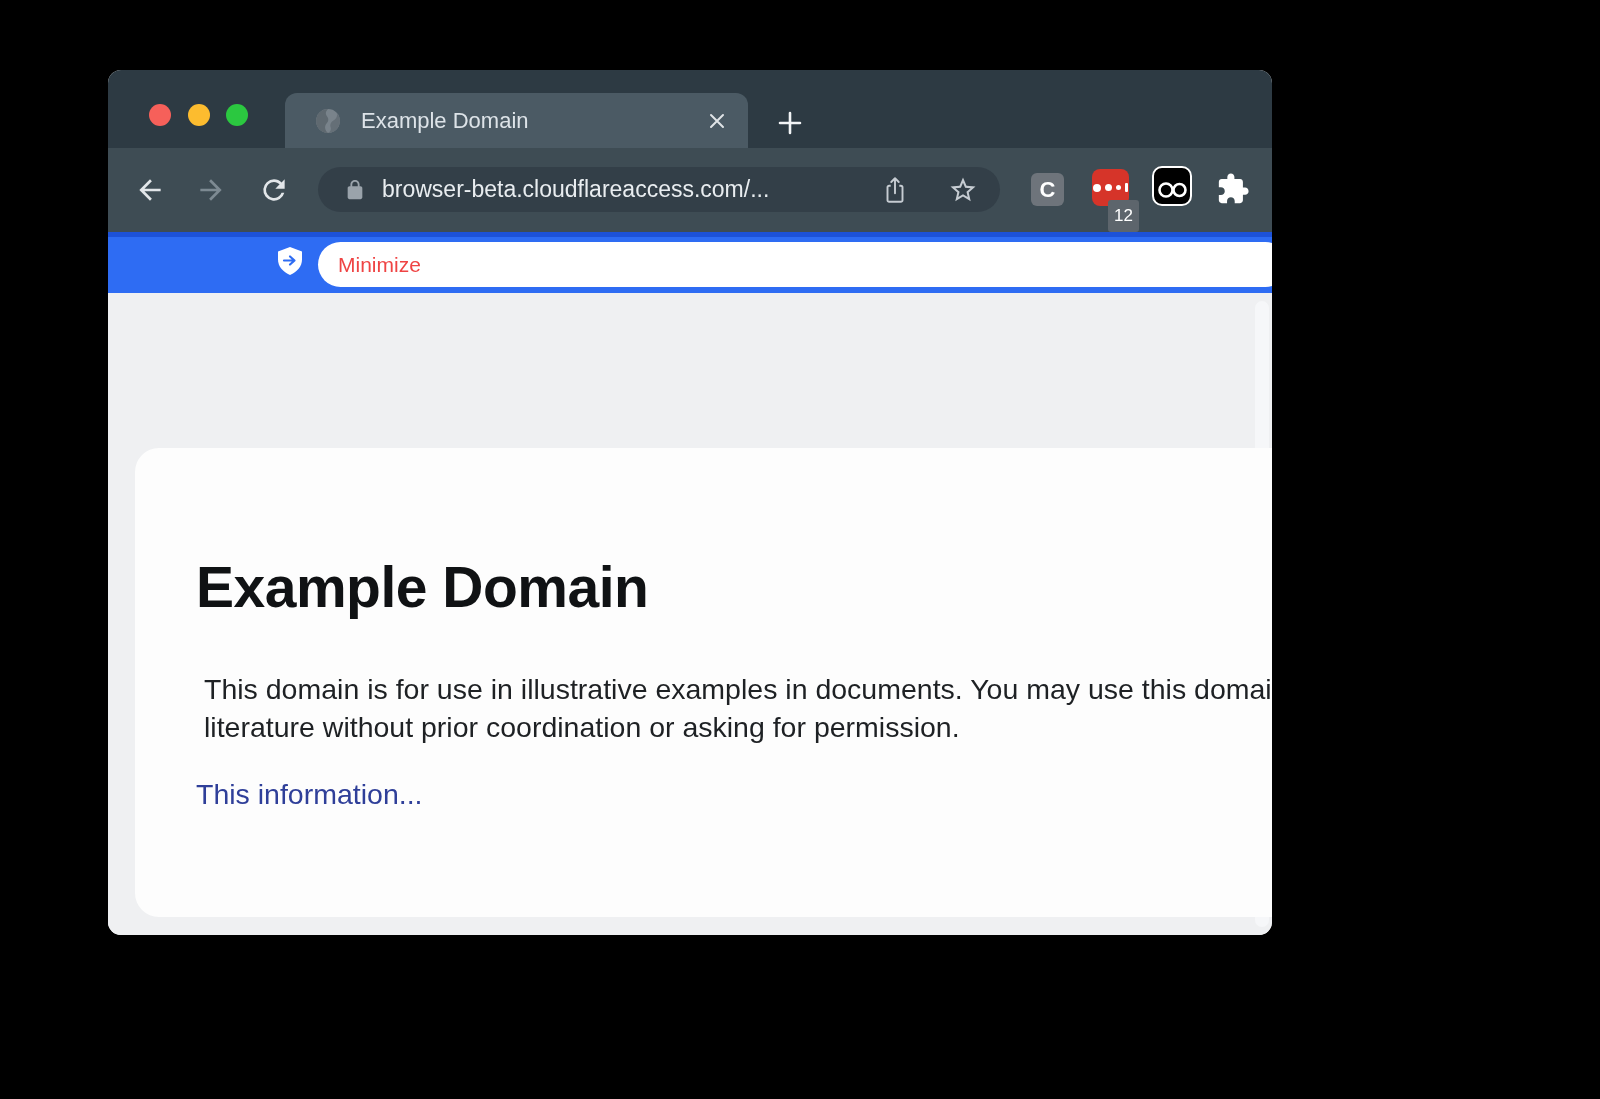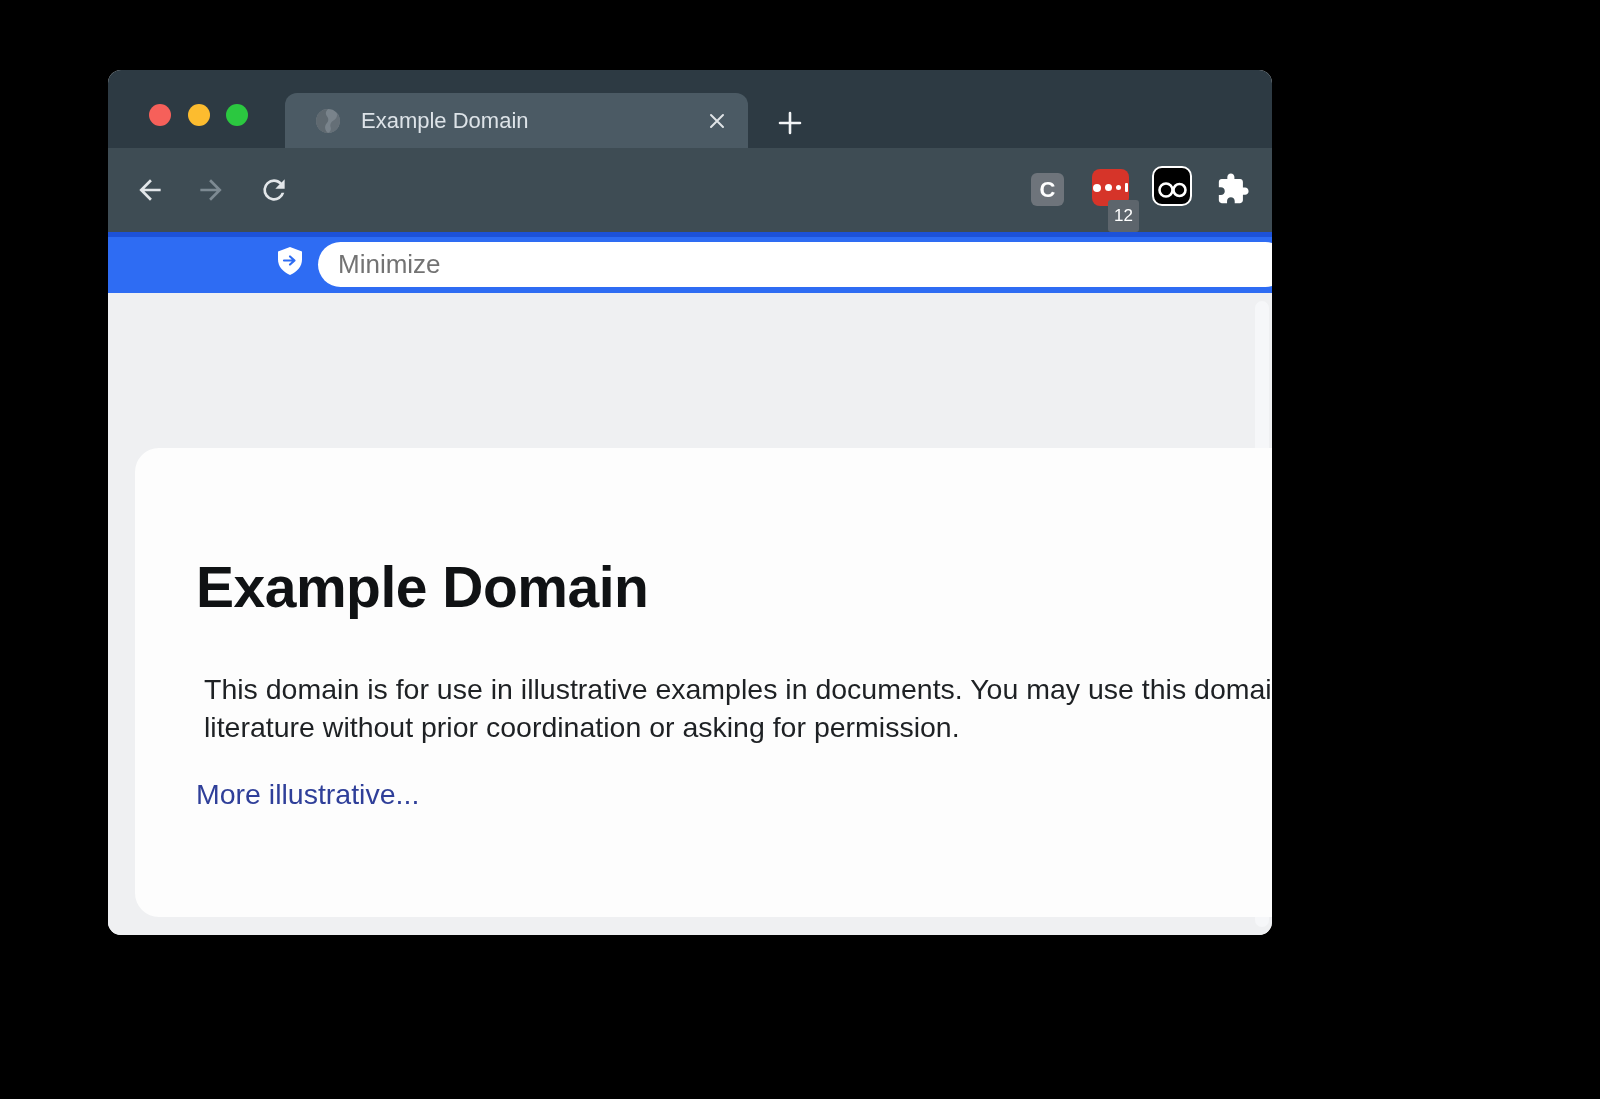--- a/index.html
+++ b/index.html
@@ -60,21 +60,21 @@
   .ext-avatar{left:1226px;top:18px;width:42px;height:42px;border-radius:50%;overflow:hidden;}
   .ext-menu{left:1296px;top:22px;width:26px;height:40px;flex-direction:column;gap:6px;}
   .ext-menu i{display:block;width:5px;height:5px;border-radius:50%;background:#e3e7ea;}
 
   
   .accessbar{position:relative;height:61px;background:#2e6cf3;border-top:5px solid #1d52d8;}
   .shield{position:absolute;left:168px;top:9px;width:28px;height:30px;}
   .remote-input{position:absolute;left:210px;top:5px;width:970px;height:45px;background:#fff;
     border-radius:23px;display:flex;align-items:center;padding:0 20px;}
   .remote-url{color:#17191c;font-size:24px;flex:1;white-space:nowrap;overflow:hidden;}
-  .minimize{color:#737373;font-size:26px;flex:0 0 auto;cursor:pointer;}
+  .minimize{color:#ef4444;font-size:21px;flex:0 0 auto;cursor:pointer;}
 
   
   .page{position:relative;height:642px;background:#eff0f2;}
   .scrollbar{position:absolute;right:3px;top:8px;width:14px;height:626px;border-radius:7px;
     background:#f6f7f9;}
   .card{position:absolute;left:27px;top:155px;width:1308px;height:469px;background:#fdfdfd;
     border-radius:24px;padding:110px 60px 0 61px;}
   .card h1{margin:0;font-size:57px;font-weight:700;color:#101214;letter-spacing:-0.5px;
     line-height:1.05;}
   .card p{margin:52px 0 0 8px;font-size:28.5px;line-height:38px;color:#1e2124;max-width:1155px;}
@@ -128,20 +128,33 @@
       <svg width="32" height="32" viewBox="0 0 24 24">
         <path d="M12 4l-1.41 1.41L16.17 11H4v2h12.17l-5.58 5.59L12 20l8-8z" fill="#7d8a92"></path>
       </svg>
     </div>
     <div class="navbtn nav-reload">
       <svg width="32" height="32" viewBox="0 0 24 24">
         <path d="M17.65 6.35A7.96 7.96 0 0 0 12 4a8 8 0 1 0 7.73 10h-2.08A6 6 0 1 1 12 6c1.66 0 3.14.69 4.22 1.78L13 11h7V4l-2.35 2.35z" fill="#e2e6e9"></path>
       </svg>
     </div>
 
+    <div class="omnibox">
+      <svg class="omni-lock" width="22" height="22" viewBox="0 0 24 24">
+        <path d="M18 8h-1V6c0-2.76-2.24-5-5-5S7 3.24 7 6v2H6c-1.1 0-2 .9-2 2v10c0 1.1.9 2 2 2h12c1.1 0 2-.9 2-2V10c0-1.1-.9-2-2-2zM9 6c0-1.66 1.34-3 3-3s3 1.34 3 3v2H9V6z" fill="#9aa3ab"></path>
+      </svg>
+      <span class="omni-url">browser-beta.cloudflareaccess.com/...</span>
+      <svg class="omni-share" width="26" height="30" viewBox="0 0 24 28">
+        <path d="M8 10H6.5A1.5 1.5 0 0 0 5 11.5v12A1.5 1.5 0 0 0 6.5 25h11a1.5 1.5 0 0 0 1.5-1.5v-12A1.5 1.5 0 0 0 17.5 10H16" fill="none" stroke="#c6ccd2" stroke-width="1.8"></path>
+        <path d="M12 17V3.5M8.5 6.5L12 3l3.5 3.5" fill="none" stroke="#c6ccd2" stroke-width="1.8" stroke-linecap="round" stroke-linejoin="round"></path>
+      </svg>
+      <svg class="omni-star" width="30" height="30" viewBox="0 0 24 24">
+        <path d="M22 9.24l-7.19-.62L12 2 9.19 8.63 2 9.24l5.46 4.73L5.82 21 12 17.27 18.18 21l-1.63-7.03L22 9.24zM12 15.4l-3.76 2.27 1-4.28-3.32-2.88 4.38-.38L12 6.1l1.71 4.04 4.38.38-3.32 2.88 1 4.28L12 15.4z" fill="#c6ccd2"></path>
+      </svg>
+    </div>
 
     <div class="ext ext-c">C</div>
 
     <div class="ext ext-red">
       <span class="red-dots">
         <i class="rd1"></i>
           <i class="rd2"></i>
           <i class="rd3"></i>
           <span class="rd-bar"></span>
       </span>
@@ -189,17 +202,17 @@
     <div class="remote-input">
       <span class="minimize">Minimize</span>
     </div>
   </div>
 
   <div class="page">
     <div class="scrollbar"></div>
     <div class="card">
       <h1>Example Domain</h1>
       <p>This domain is for use in illustrative examples in documents. You may use this domain in literature without prior coordination or asking for permission.</p>
-      <a>More illustrative...</a>
+      <a>This information...</a>
     </div>
   </div>
 
 </div>
 
 </body></html>

